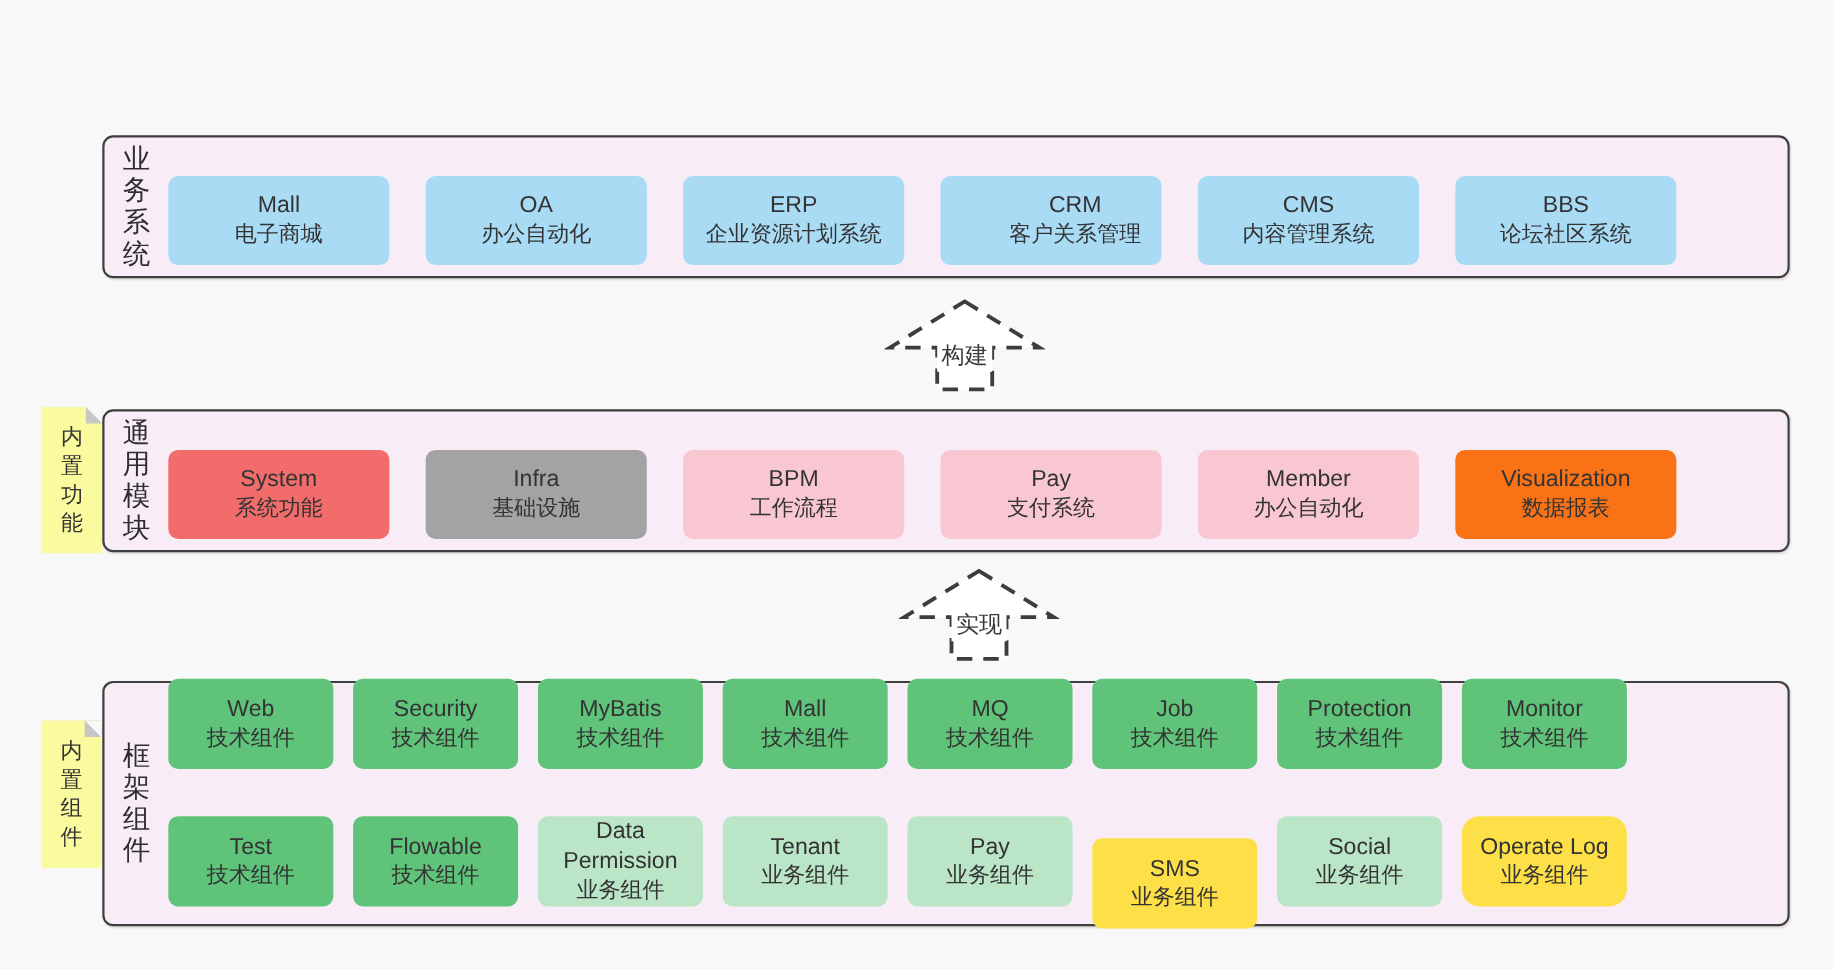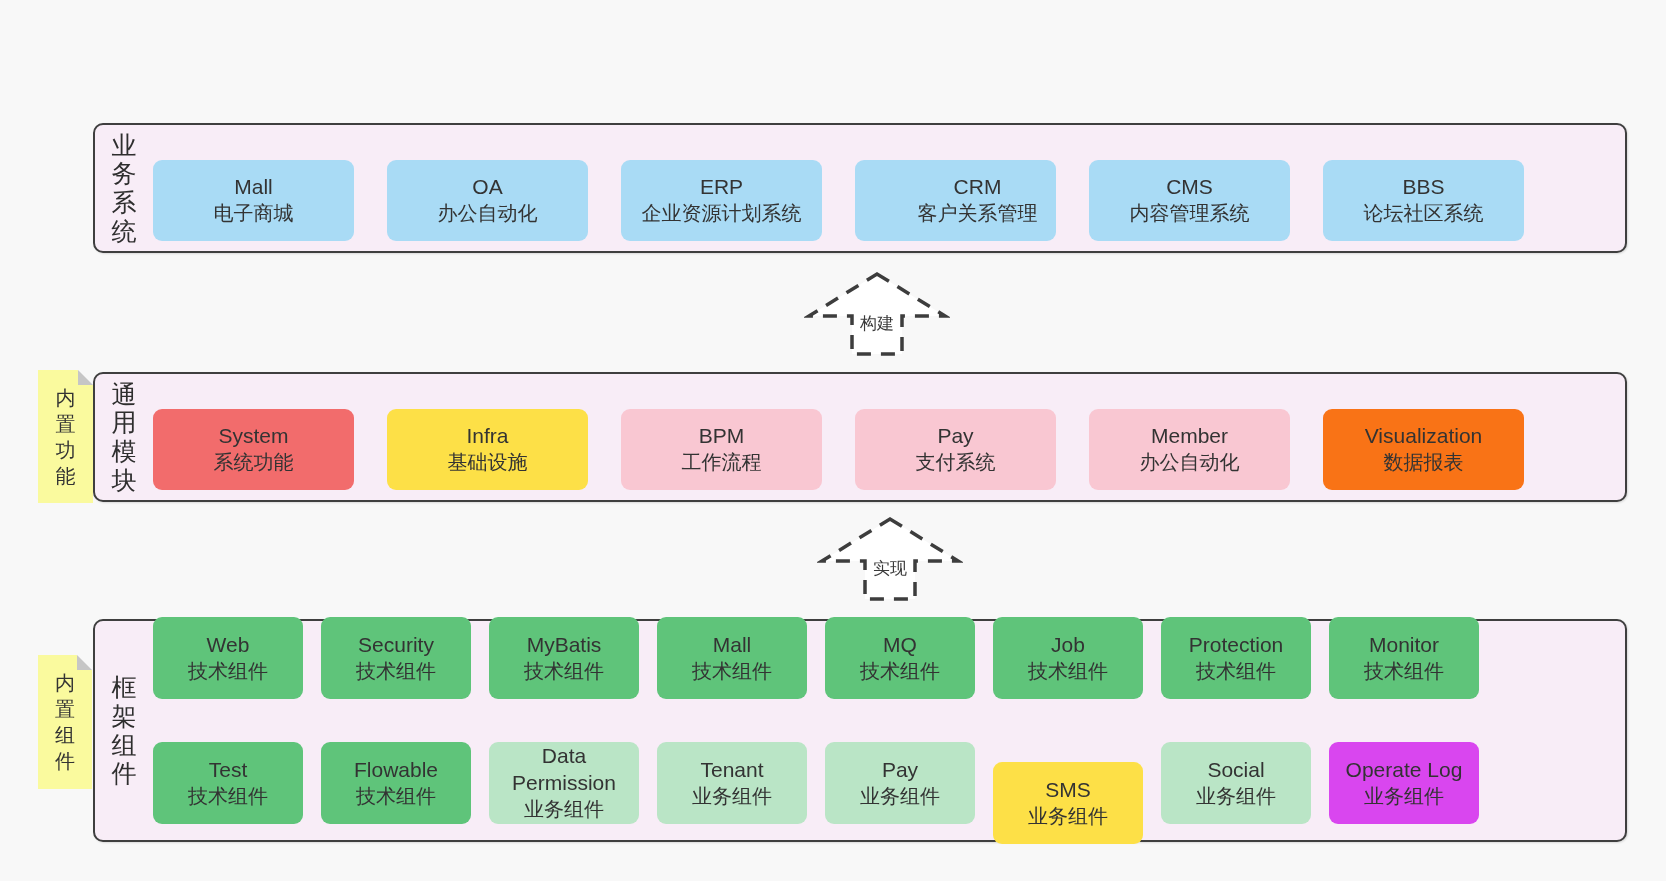--- a/index.html
+++ b/index.html
@@ -32,21 +32,21 @@
        justify-content:center;text-align:center;color:#333;padding:2px 4px;}
   .box-lg{width:201px;height:81px;}
   .box-sm{width:150px;height:82px;}
   .box-title{font-size:21px;line-height:1.28;}
   .box-sub{font-size:20px;line-height:1.28;}
 
   
   .arrow{position:absolute;width:146px;height:90px;z-index:0;}
   .arrow svg{display:block;width:146px;height:90px;}
   .arrow-label{position:absolute;left:50%;top:54px;transform:translate(-50%,-50%);background:#ffffff;
-               padding:1px 4px;font-size:17px;color:#3a3a3a;white-space:nowrap;}
+               padding:1px 4px;font-size:21px;color:#3a3a3a;white-space:nowrap;}
   #arrow-build{left:804px;top:269px;}
   #arrow-implement{left:817px;top:514px;}
 </style>
 </head>
 <body>
 
 <div class="canvas">
 
   <div class="sticky" id="sticky-features">
     <span class="v-text">内
@@ -110,21 +110,21 @@
   <section class="row" id="row-modules">
     <div class="row-label v-text">通
 用
 模
 块</div>
     <div class="boxes">
         <div class="box box-lg" style="background: rgb(242, 108, 108);">
           <div class="box-title">System</div>
           <div class="box-sub">系统功能</div>
         </div>
-        <div class="box box-lg" style="background: #fde047;">
+        <div class="box box-lg" style="background: #a3a3a3;">
           <div class="box-title">Infra</div>
           <div class="box-sub">基础设施</div>
         </div>
         <div class="box box-lg" style="background: rgb(249, 199, 210);">
           <div class="box-title">BPM</div>
           <div class="box-sub">工作流程</div>
         </div>
         <div class="box box-lg" style="background: rgb(249, 199, 210);">
           <div class="box-title">Pay</div>
           <div class="box-sub">支付系统</div>
@@ -199,20 +199,20 @@
           <div class="box-sub">业务组件</div>
         </div>
         <div class="box box-sm" style="background: #fde047; margin-top: 40px;">
           <div class="box-title">SMS</div>
           <div class="box-sub">业务组件</div>
         </div>
         <div class="box box-sm" style="background: rgb(186, 229, 198);">
           <div class="box-title">Social</div>
           <div class="box-sub">业务组件</div>
         </div>
-        <div class="box box-sm" style="background: #d946ef;">
+        <div class="box box-sm" style="background: #fde047; border-radius: 16px;">
           <div class="box-title">Operate Log</div>
           <div class="box-sub">业务组件</div>
         </div>
       </div>
   </section>
 
 </div>
 
 </body></html>

